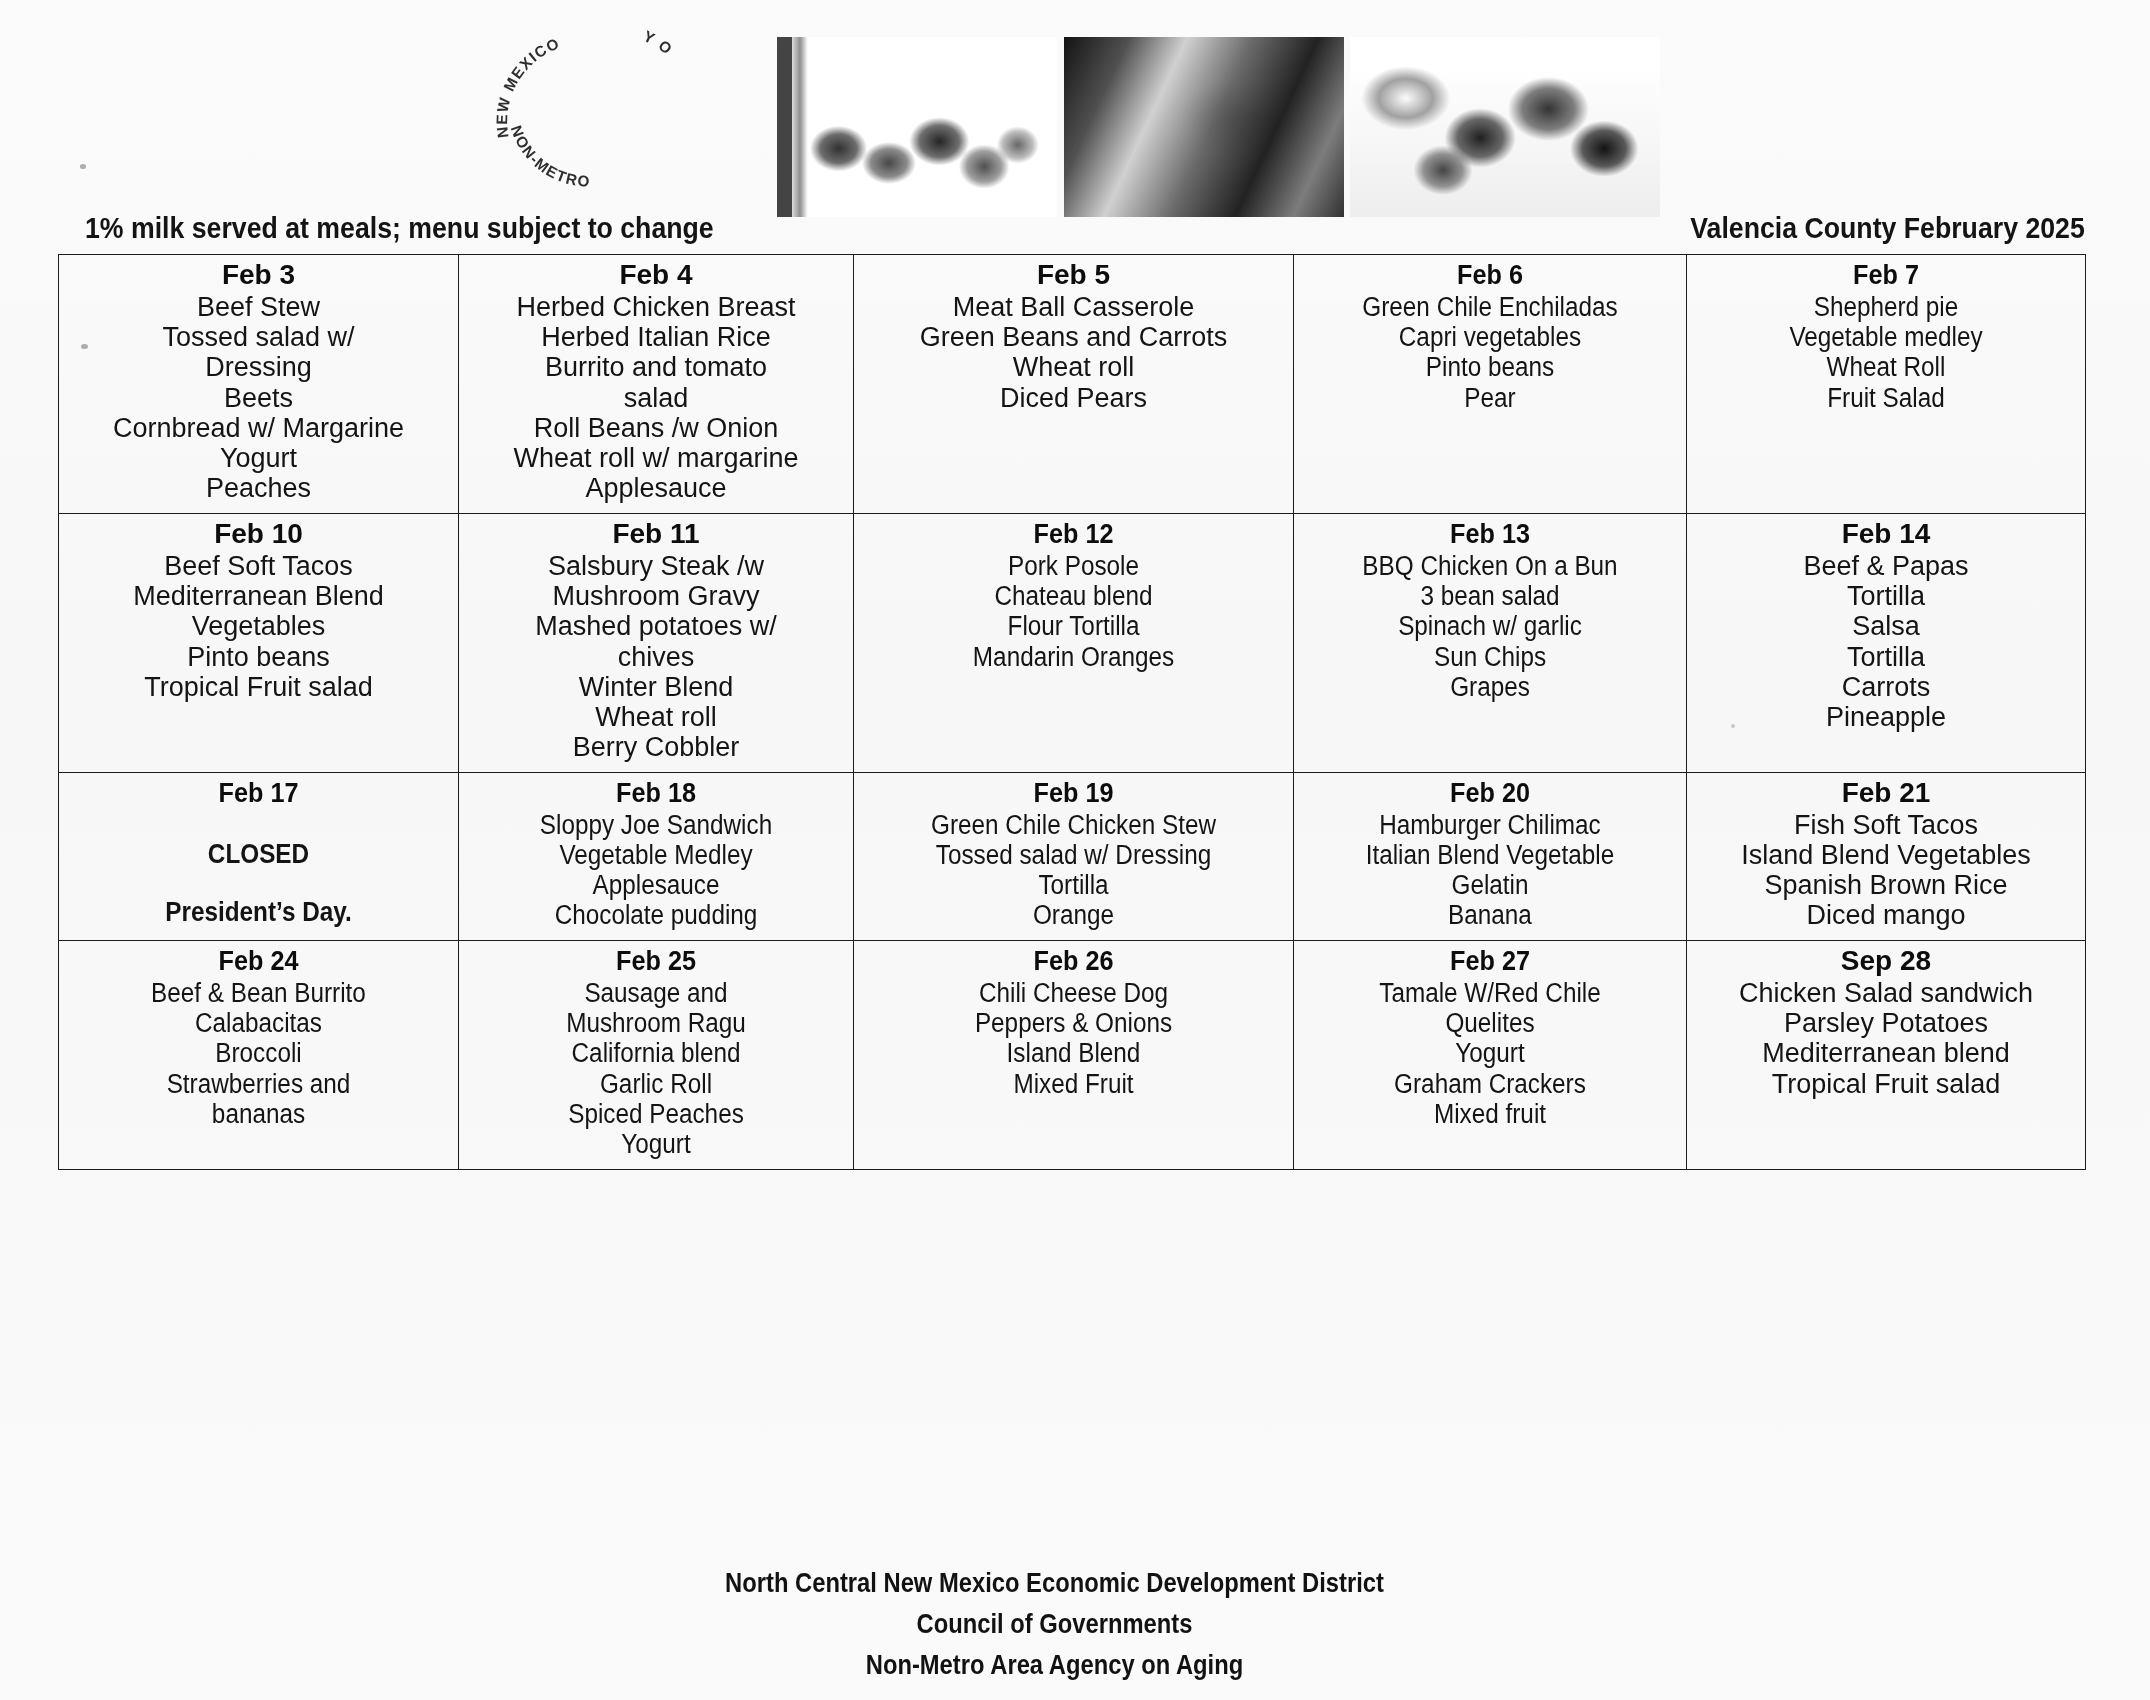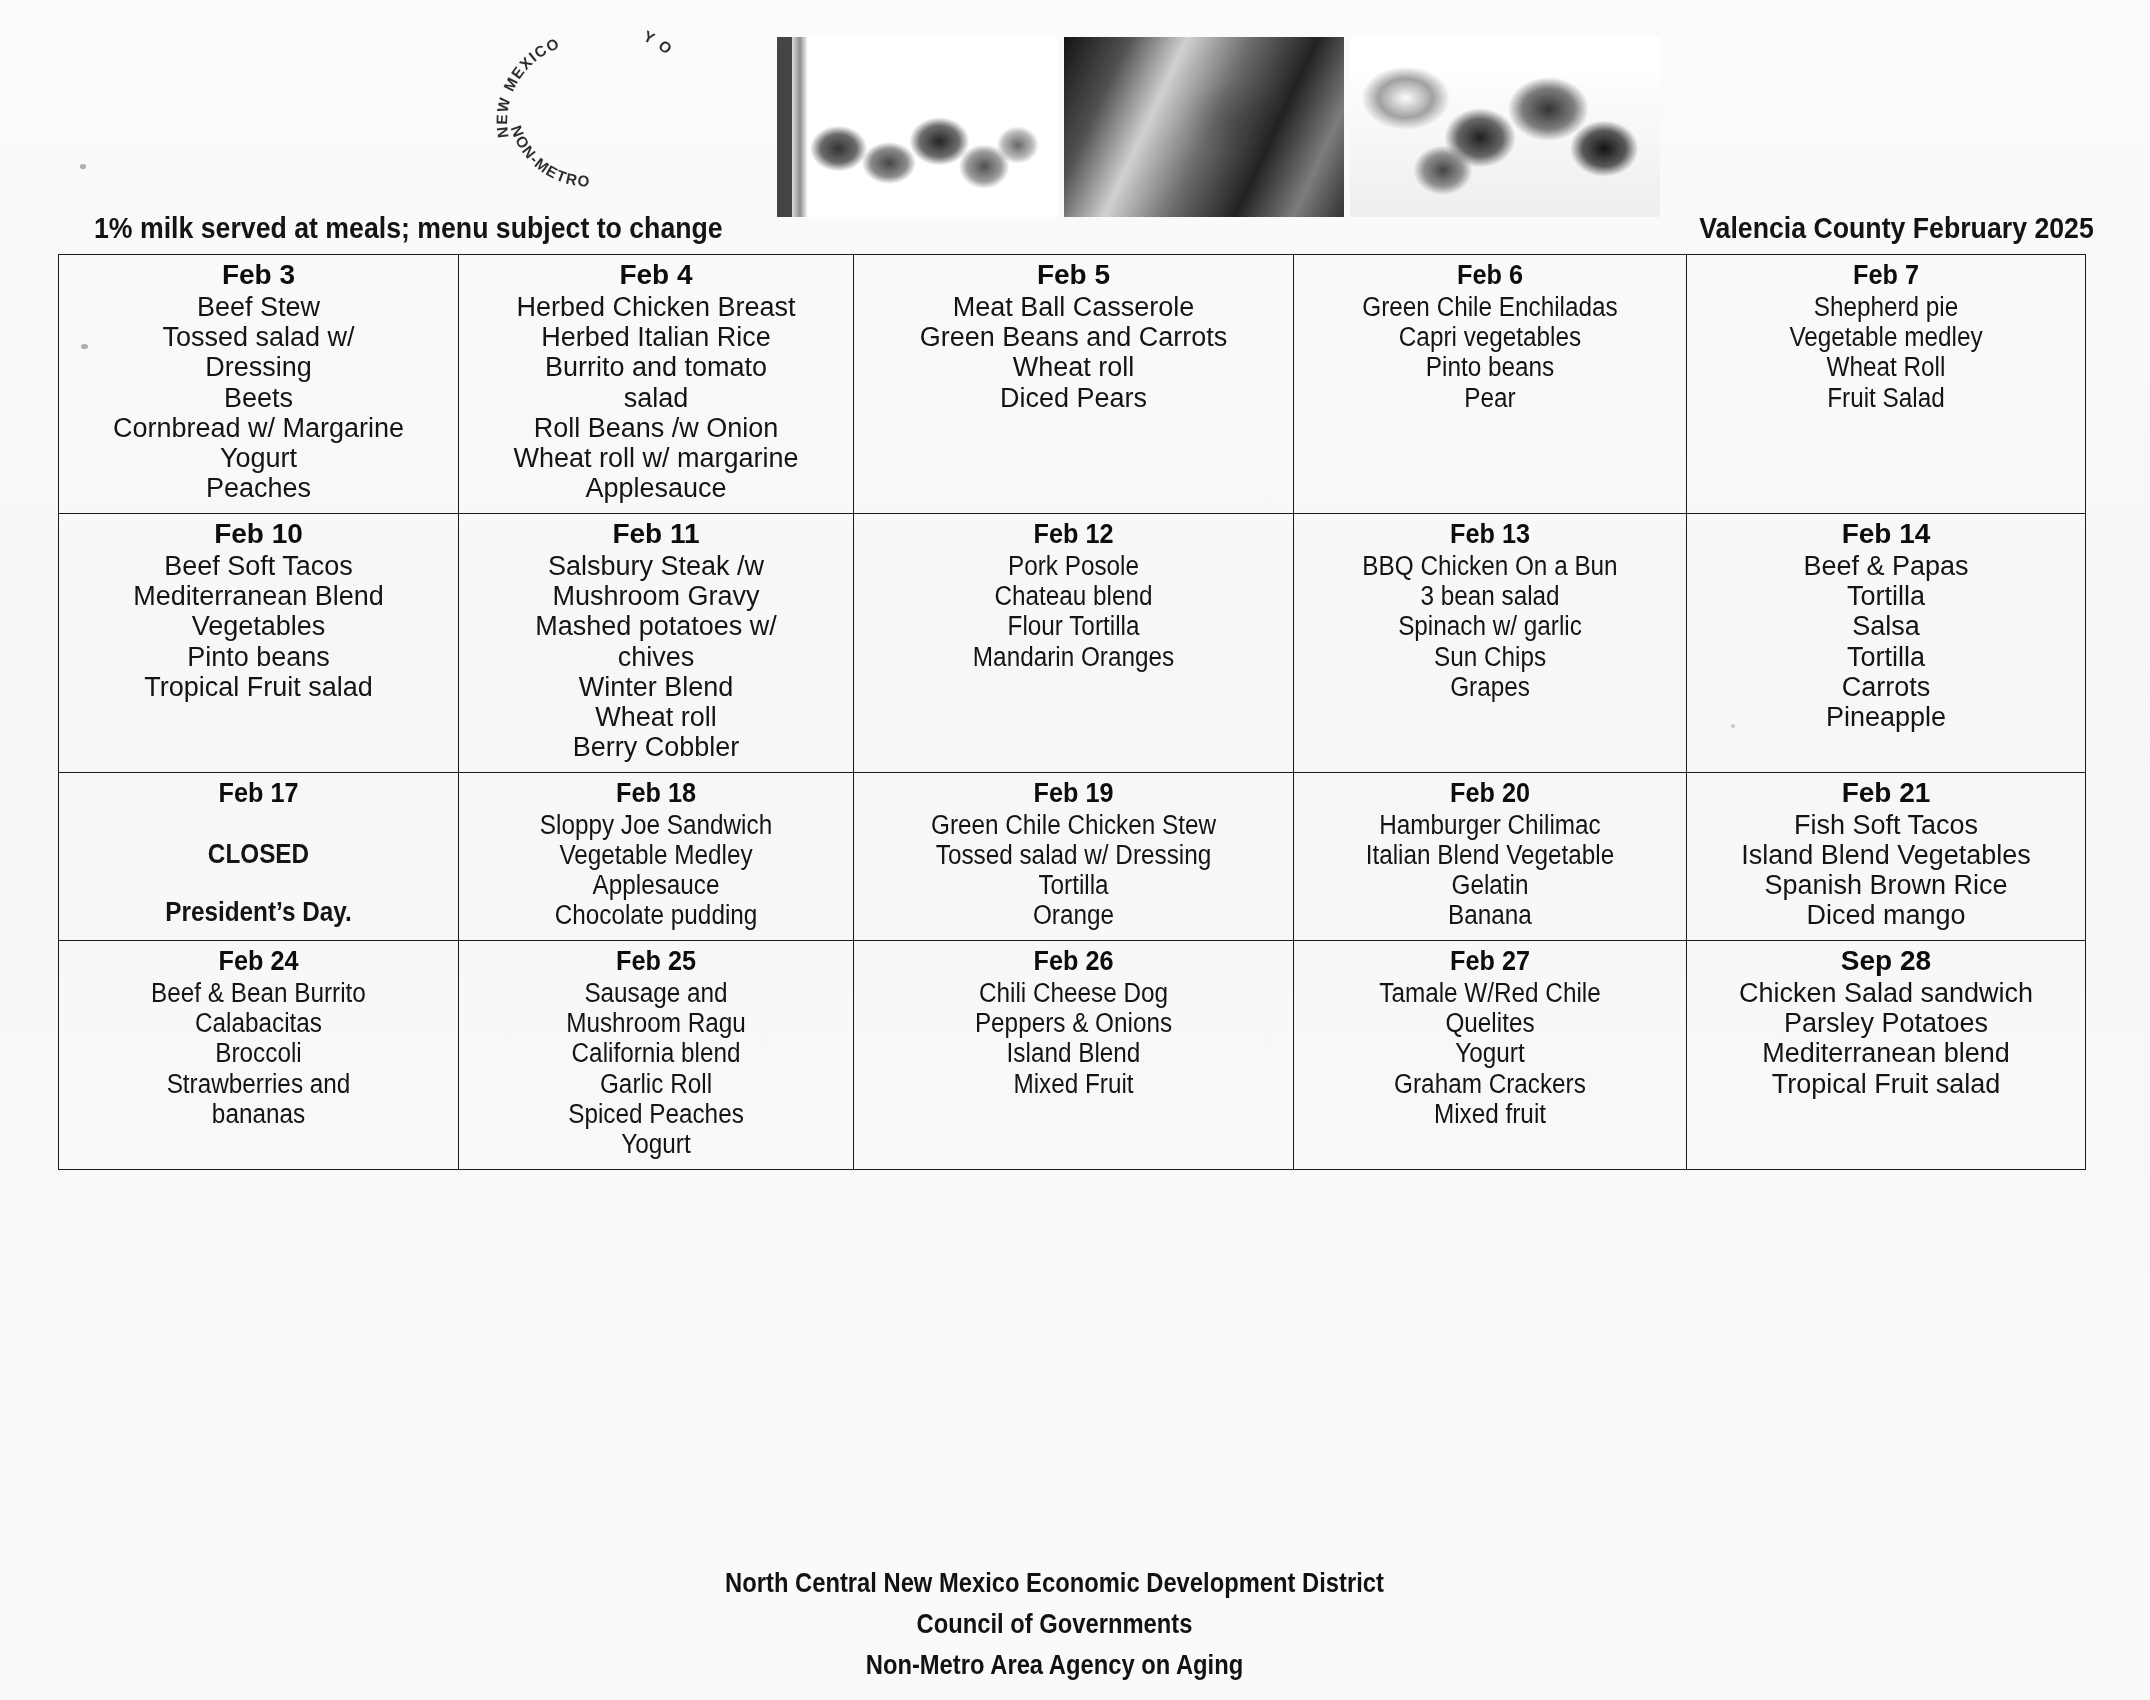--- a/index.html
+++ b/index.html
@@ -101,21 +101,21 @@
       radial-gradient(ellipse 47px 39px at 42% 56%, #2a2a2a 0%, #6a6a6a 48%, rgba(250,250,250,0) 76%),
       radial-gradient(ellipse 52px 41px at 64% 40%, #3c3c3c 0%, #7e7e7e 50%, rgba(250,250,250,0) 78%),
       radial-gradient(ellipse 45px 37px at 82% 62%, #1e1e1e 0%, #5d5d5d 48%, rgba(250,250,250,0) 76%),
       radial-gradient(ellipse 37px 31px at 30% 74%, #4b4b4b 0%, #8f8f8f 52%, rgba(250,250,250,0) 80%),
       linear-gradient(180deg, #f4f4f4 0%, #e2e2e2 100%);
   }
 
   
   .subheader {
     position: absolute;
-    left: 94px;
+    left: 85px;
     top: 212px;
     width: 2000px;
     height: 36px;
   }
   .subheader .left,
   .subheader .right {
     position: absolute;
     top: 0;
     font-family: "Liberation Sans", sans-serif;
     font-weight: 700;

